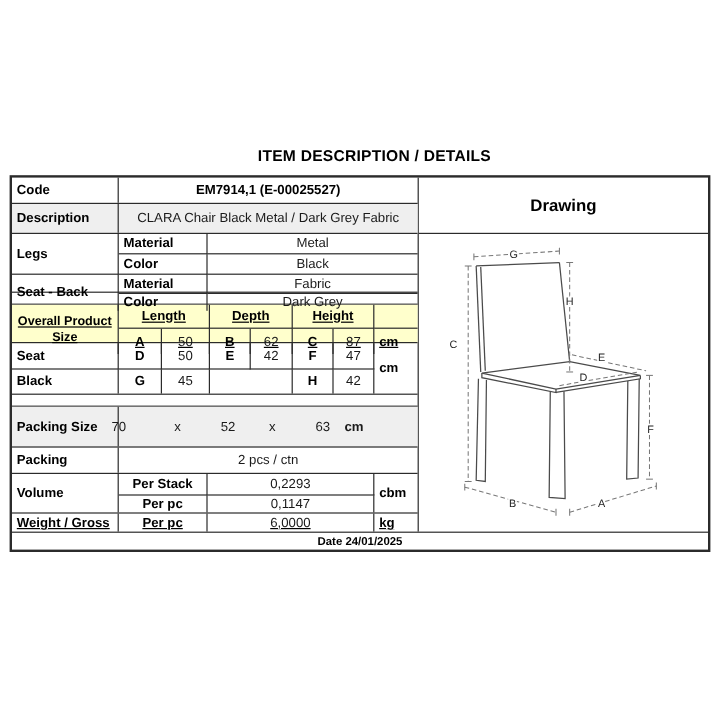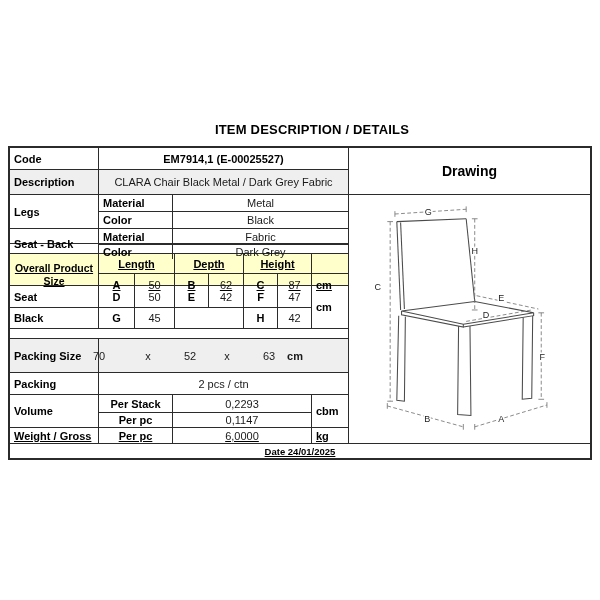--- a/index.html
+++ b/index.html
@@ -36,21 +36,21 @@
   .rs2 { grid-row:span 2; }
   .cs2 { grid-column:span 2; }
   .dims-label { font-size:10.5px; text-align:center; line-height:1.15; padding:0 2px; }
   .pksz { position:relative; }
   .pksz span { position:absolute; top:50%; transform:translate(-50%,-50%); font-size:11px; color:#1a1a1a; }
   .drawing-header { height:47px; border-bottom:1px solid var(--line); display:flex;
                     align-items:center; justify-content:center; font-size:14px; font-weight:bold; }
   .drawing-area { flex:1; position:relative; }
   .drawing-area svg { position:absolute; inset:0; }
   .date-row { height:15px; border-top:1px solid var(--line); display:flex; align-items:center;
-              justify-content:center; font-size:9.5px; font-weight:bold;text-decoration:underline; }
+              justify-content:center; font-size:9.5px; font-weight:bold; }
   .dimlabel { font-family:"Liberation Sans",sans-serif; font-size:9.5px; fill:#222;
               paint-order:stroke; stroke:#fff; stroke-width:3px; }
 </style>
 </head>
 <body>
 
 <div class="page">
 
   <div class="title">ITEM DESCRIPTION / DETAILS</div>
 

